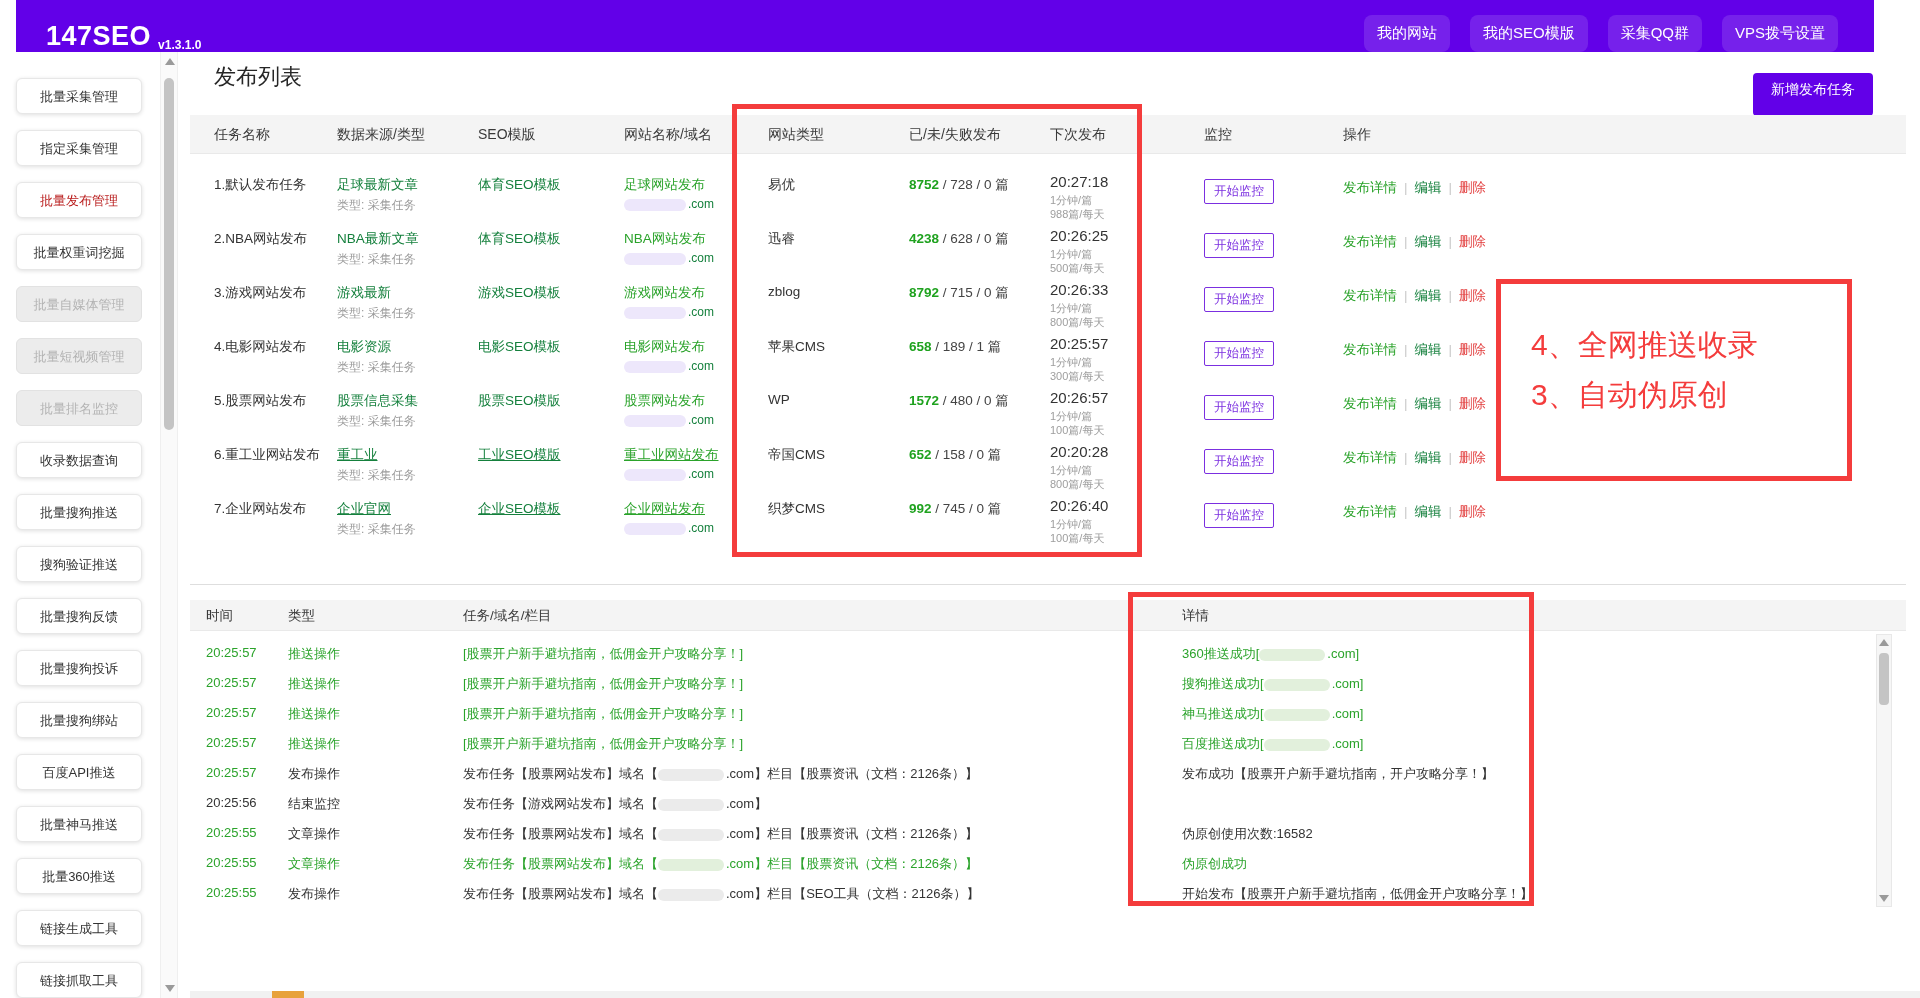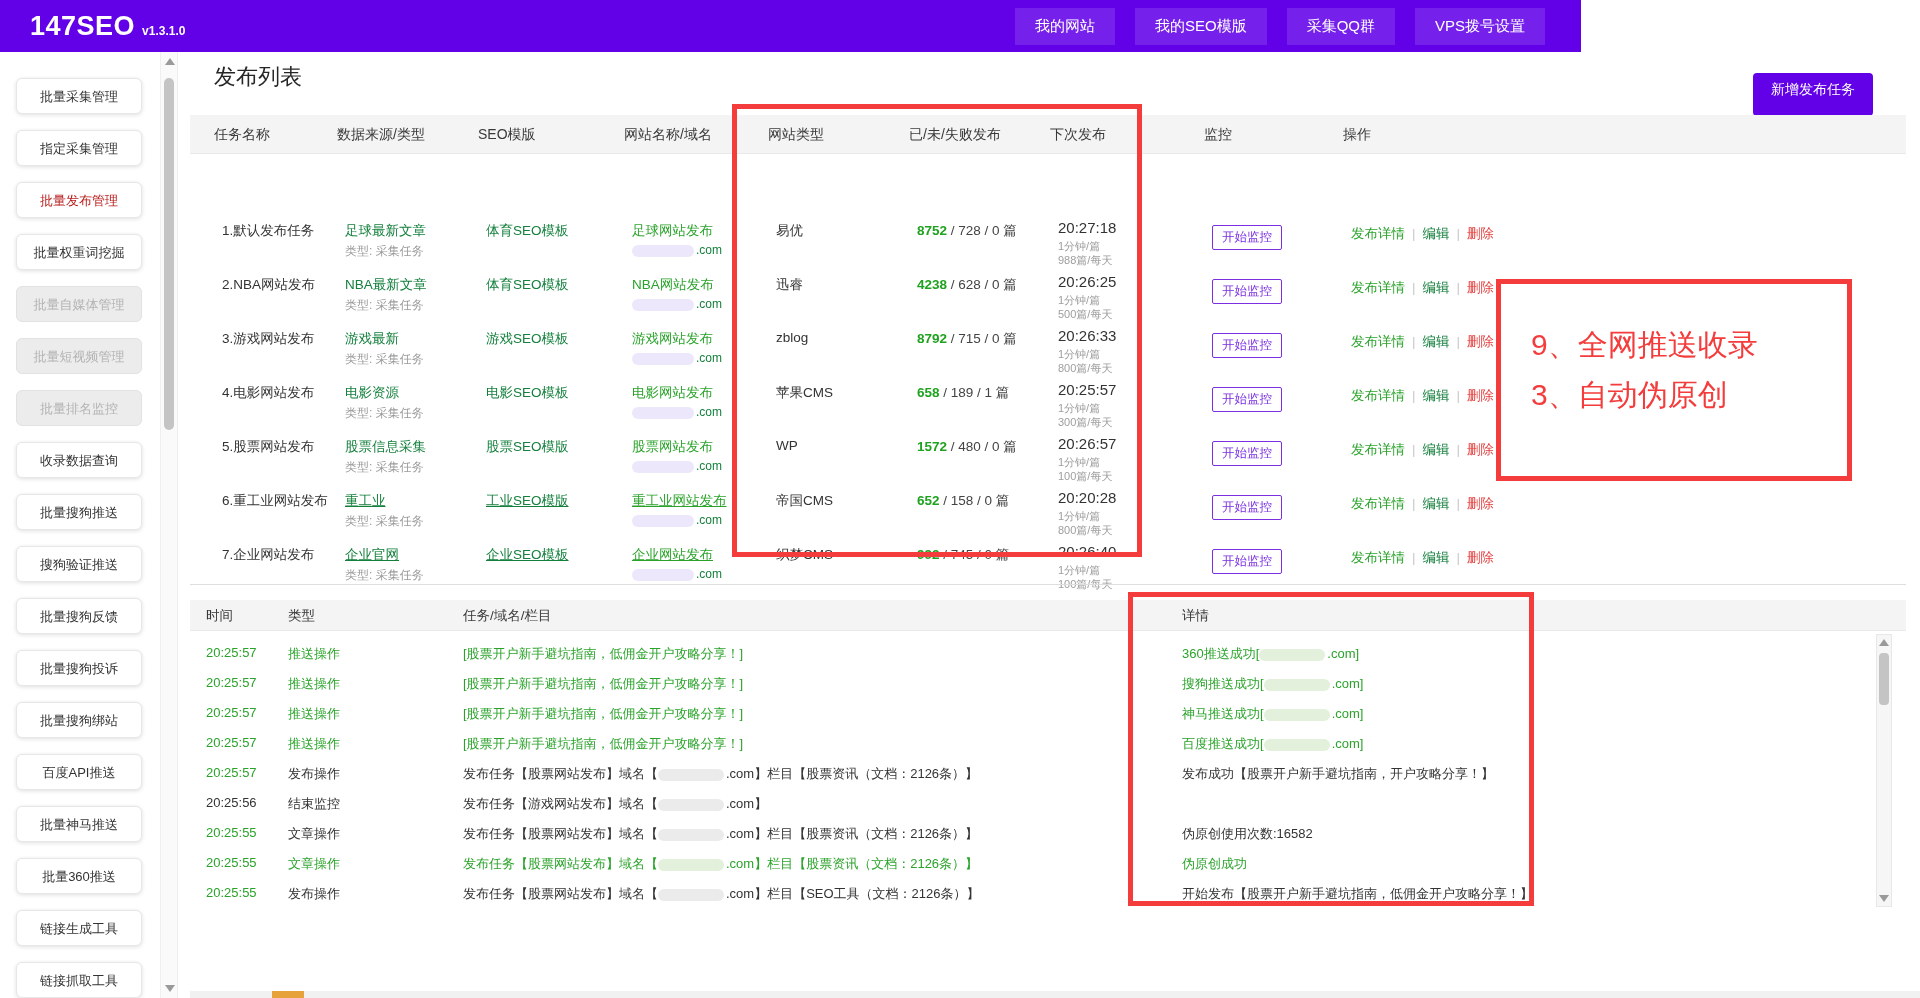--- a/index.html
+++ b/index.html
@@ -1,24 +1,24 @@
 <!DOCTYPE html>
 <html><head>
 <meta charset="utf-8">
 <style>
   html,body{margin:0;padding:0;width:1920px;height:998px;overflow:hidden;
     font-family:"Liberation Sans","DejaVu Sans",sans-serif;background:#fff;position:relative;}
   
-  .header{position:absolute;left:0;top:0;width:1581px;height:52px;background:#6200e8;
-    display:flex;align-items:center;z-index:5;}
+  .header{position:absolute;left:16px;top:0;width:1858px;height:52px;background:#6200e8;
+    display:flex;align-items:flex-end;z-index:5;}
   .logo{color:#fff;font-size:27px;font-weight:bold;margin-left:30px;letter-spacing:.5px;}
   .version{color:#fff;font-size:12px;font-weight:bold;margin-left:7px;margin-top:9px;}
   .nav{margin-left:auto;margin-right:36px;display:flex;gap:20px;}
-  .nav-btn{background:rgba(255,255,255,.13);color:#fff;font-size:15px;padding:9px 20px;
-    border-radius:0;cursor:pointer;white-space:nowrap;}
+  .nav-btn{background:rgba(255,255,255,.13);color:#fff;font-size:15px;padding:9px 13px;
+    border-radius:8px;cursor:pointer;white-space:nowrap;}
   
   .sidebar{position:absolute;left:0;top:52px;width:158px;bottom:0;background:#fff;padding-top:26px;
     box-sizing:border-box;overflow:hidden;}
   .side-btn{width:126px;height:36px;line-height:36px;margin:0 auto 16px auto;text-align:center;
     font-size:13px;color:#333;background:#fff;border:1px solid #e7e7e7;border-radius:6px;
     box-shadow:0 1px 4px rgba(0,0,0,.13);box-sizing:border-box;cursor:pointer;white-space:nowrap;}
   .side-btn.active{color:#b91c1c;}
   .side-btn.disabled{background:#ececec;color:#b3b3b3;border-color:#e2e2e2;box-shadow:none;cursor:default;}
   .side-scroll{position:absolute;left:160px;top:52px;width:18px;bottom:0;background:#fafafa;
     border-left:1px solid #efefef;border-right:1px solid #efefef;box-sizing:border-box;}
@@ -30,21 +30,21 @@
   
   .main{position:absolute;left:190px;top:52px;right:0;bottom:0;background:#fff;}
   .page-title{position:absolute;left:24px;top:10px;font-size:22px;color:#262626;}
   .add-btn{position:absolute;left:1563px;top:21px;height:43px;line-height:32px;padding:0 18px;
     background:#6200e8;color:#fff;font-size:14px;border-radius:4px;cursor:pointer;white-space:nowrap;}
   .thead{position:absolute;left:0;top:63px;width:1716px;height:38px;background:#f4f4f4;
     border-bottom:1px solid #e9e9e9;}
   .th{position:absolute;top:11px;font-size:14px;color:#3a3a3a;white-space:nowrap;}
   .c0{left:24px}.c1{left:147px}.c2{left:288px}.c3{left:434px}.c4{left:578px}
   .c5{left:719px}.c6{left:860px}.c7{left:1014px}.c8{left:1153px}
-  .trow{position:absolute;left:8px;width:1716px;height:54px;margin-top:46px;}
+  .trow{position:absolute;left:0;width:1716px;height:54px;}
   .cell{position:absolute;top:6px;font-size:13.5px;color:#333;white-space:nowrap;}
   .sub{position:absolute;top:27px;font-size:12px;color:#9a9a9a;white-space:nowrap;}
   .purple{color:#15803d;}.green{color:#2ba32b;}.redtxt{color:#e23b3b;}
   .u{text-decoration:underline;}
   .link{cursor:pointer;}
   .pill{display:inline-block;height:12px;border-radius:6px;vertical-align:middle;margin-right:2px;}
   .pill-main{width:62px;background:#ede7fb;}
   .pill-log{width:66px;background:#e2f0dc;}
   .pill-logd{width:66px;background:#ebebeb;}
   .cnt-g{color:#1fa21f;font-weight:bold;}
@@ -244,21 +244,21 @@
     <div class="cell c5"><span class="cnt-g">992</span><span class="cnt-rest"> / 745 / 0 篇</span></div>
     <div class="ntime c6">20:26:40</div>
     <div class="nsub1 c6">1分钟/篇</div>
     <div class="nsub2 c6">100篇/每天</div>
     <div class="monitor-btn">开始监控</div>
     <div class="actions"><span class="green link">发布详情</span><span class="sep">|</span><span class="purple link">编辑</span><span class="sep">|</span><span class="redtxt link">删除</span></div>
   </div>
 
   <div class="redbox redbox1"></div>
   <div class="redbox redbox2">
-    <div class="ann-line">9、全网推送收录</div>
+    <div class="ann-line">4、全网推送收录</div>
     <div class="ann-line">3、自动伪原创</div>
   </div>
 
   <div class="divider"></div>
   <div class="loghead">
     <div class="lth lc0">时间</div>
     <div class="lth lc1">类型</div>
     <div class="lth lc2">任务/域名/栏目</div>
     <div class="lth lc3">详情</div>
   </div>

